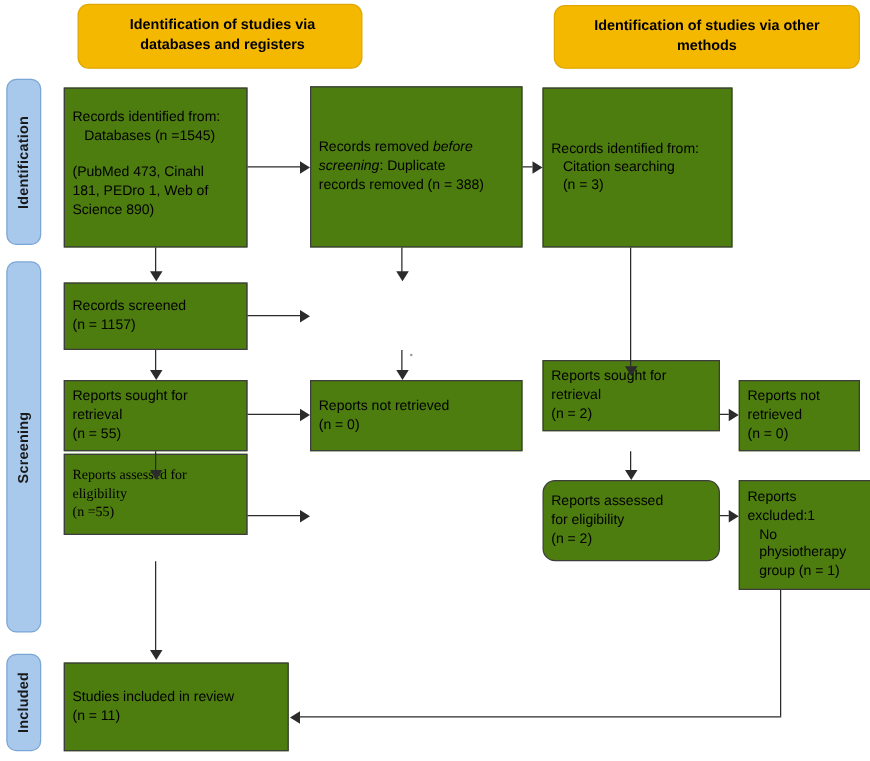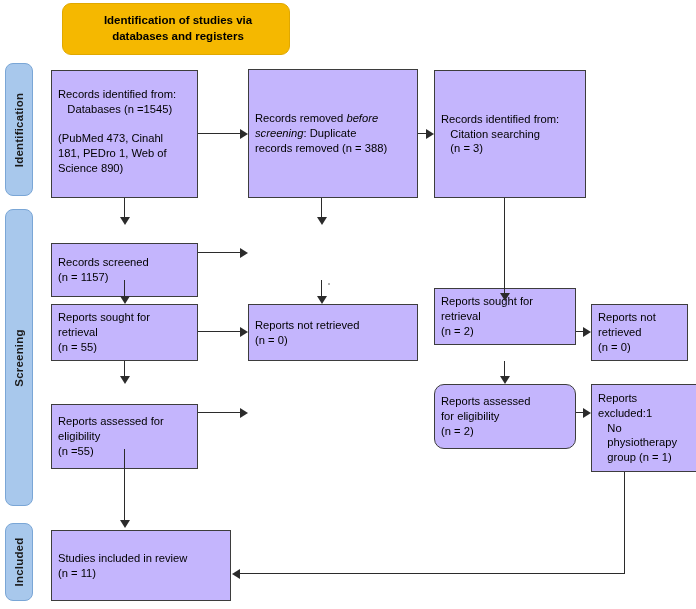--- a/index.html
+++ b/index.html
@@ -54,21 +54,21 @@
     white-space: nowrap;
     font-weight: bold;
     font-size: 11.5px;
     color: #1a1a1a;
     letter-spacing: 0.2px;
   }
 
   
   .box {
     position: absolute;
-    background: #c4b5fd;
+    background: #4d7c0f;
     border: 1px solid #3d3d3d;
     box-sizing: border-box;
     display: flex;
     flex-direction: column;
     justify-content: center;
     padding: 3px 6px;
     font-size: 11.2px;
     line-height: 1.32;
     color: #000000;
     white-space: pre-wrap;
@@ -113,20 +113,22 @@
   }
 </style>
 </head>
 <body>
 
 <div id="diagram">
 
   <div class="banner" style="left:62px; top:3px; width:228px; height:52px;padding-left:12px;">Identification of studies via
 databases and registers</div>
 
+  <div class="banner" style="left:443px; top:4px; width:245px; height:51px;">Identification of studies via other
+methods</div>
 
   <div class="rail" style="left:5px; top:63px; width:28px; height:133px;">
     <span class="rail-label">Identification</span>
   </div>
 
   <div class="rail" style="left:5px; top:209px; width:28px; height:297px;">
     <span class="rail-label">Screening</span>
   </div>
 
   <div class="rail" style="left:5px; top:523px; width:28px; height:78px;">
@@ -143,39 +145,39 @@
   <div class="box" style="left:248px; top:69px; width:170px; height:129px;">
     <span><span>Records removed </span><span class="ital">before
 screening</span><span>: Duplicate
 records removed (n = 388)</span></span>
   </div>
 
   <div class="box" style="left:434px; top:70px; width:152px; height:128px;">Records identified from:
    Citation searching
    (n = 3)</div>
 
-  <div class="box" style="left:51px; top:226px; width:147px; height:54px;margin-top:17px;">Records screened
+  <div class="box" style="left:51px; top:226px; width:147px; height:54px;">Records screened
 (n = 1157)</div>
 
 
   <div class="box" style="left:51px; top:304px; width:147px; height:57px;">Reports sought for retrieval
 (n = 55)</div>
 
   <div class="box" style="left:248px; top:304px; width:170px; height:57px;">Reports not retrieved
 (n = 0)</div>
 
   <div class="box" style="left:434px; top:288px; width:142px; height:57px;">Reports sought for
 retrieval
 (n = 2)</div>
 
   <div class="box" style="left:591px; top:304px; width:97px; height:57px;">Reports not
 retrieved
 (n = 0)</div>
 
-  <div class="box" style="left:51px; top:404px; width:147px; height:65px;">Reports assessed for
+  <div class="box" style="left:51px; top:363px; width:147px; height:65px;font-family:Liberation Serif, serif;">Reports assessed for
 eligibility
 (n =55)</div>
 
 
   <div class="box" style="left:434px; top:384px; width:142px; height:65px;border-radius:10px;">Reports assessed
 for eligibility
 (n = 2)</div>
 
   <div class="box top-align" style="left:591px; top:384px; width:114px; height:88px;">Reports
 excluded:1

